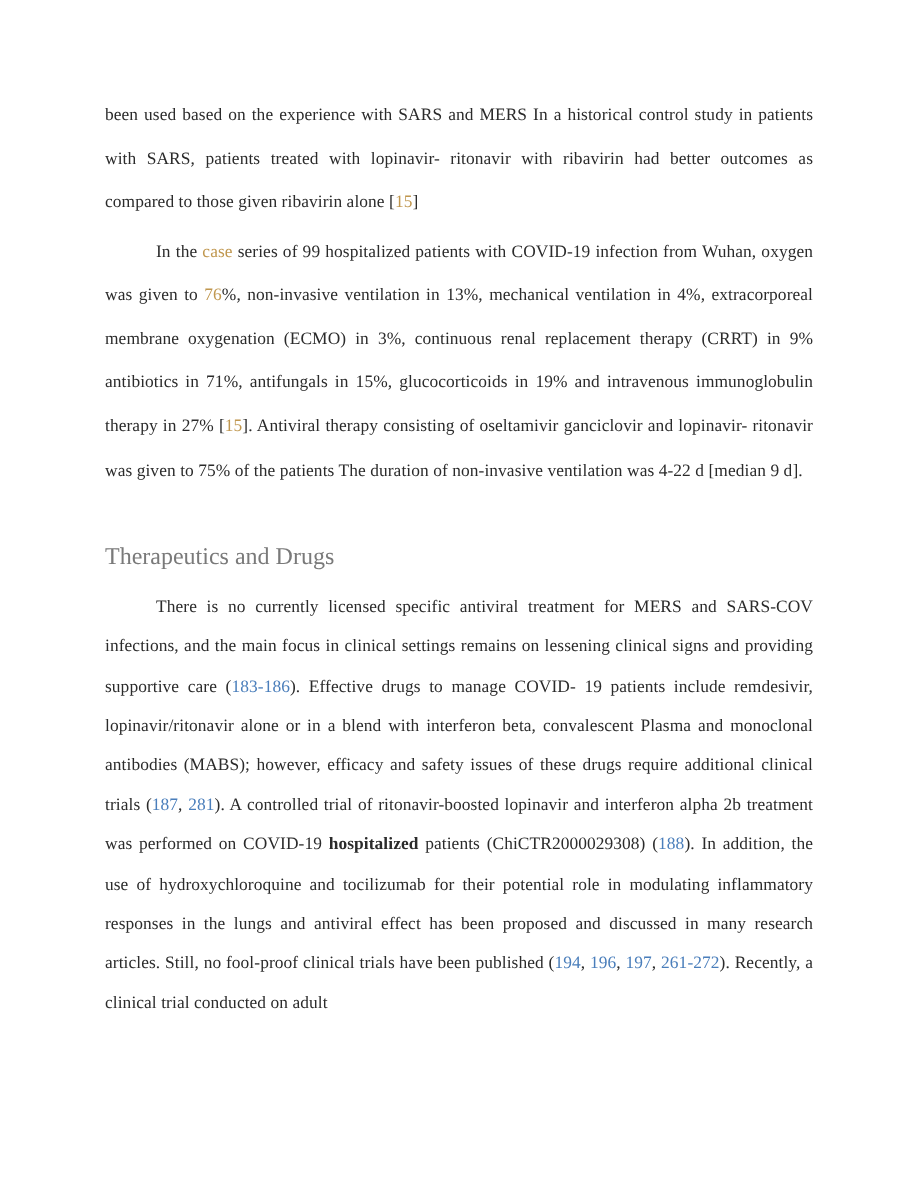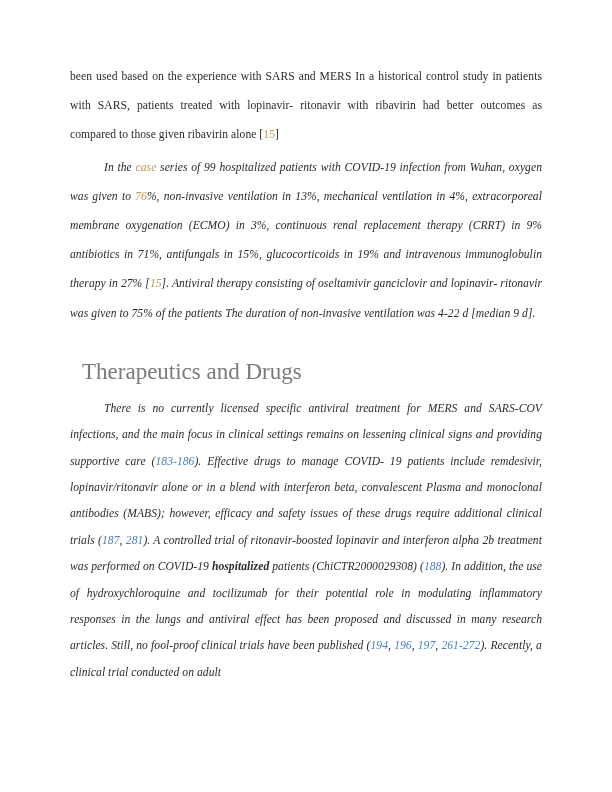--- a/index.html
+++ b/index.html
@@ -32,29 +32,28 @@
     margin: 0 0 0 0;
     font-size: 11.6px;
     line-height: 29.2px;
     text-align: justify;
     text-justify: inter-word;
     color: #2b2b2b;
     letter-spacing: 0.05px;
   }
   p.para.indent {
     text-indent: 34px;
-    font-style: italic;
   }
   .block-gap-1 { height: 3px; }
   .heading {
-    font-size: 23px;
+    font-size: 16px;
     color: #7a7a7a;
     font-family: "Liberation Serif", serif;
     font-weight: normal;
-    margin: 12px;
+    margin: 0;
     padding: 0;
     line-height: 24px;
   }
   .heading-wrap {
     margin-top: 32px;
     margin-bottom: 2px;
   }
   .ref {
     color: #4a7ebb;
     margin-top: 13px;

